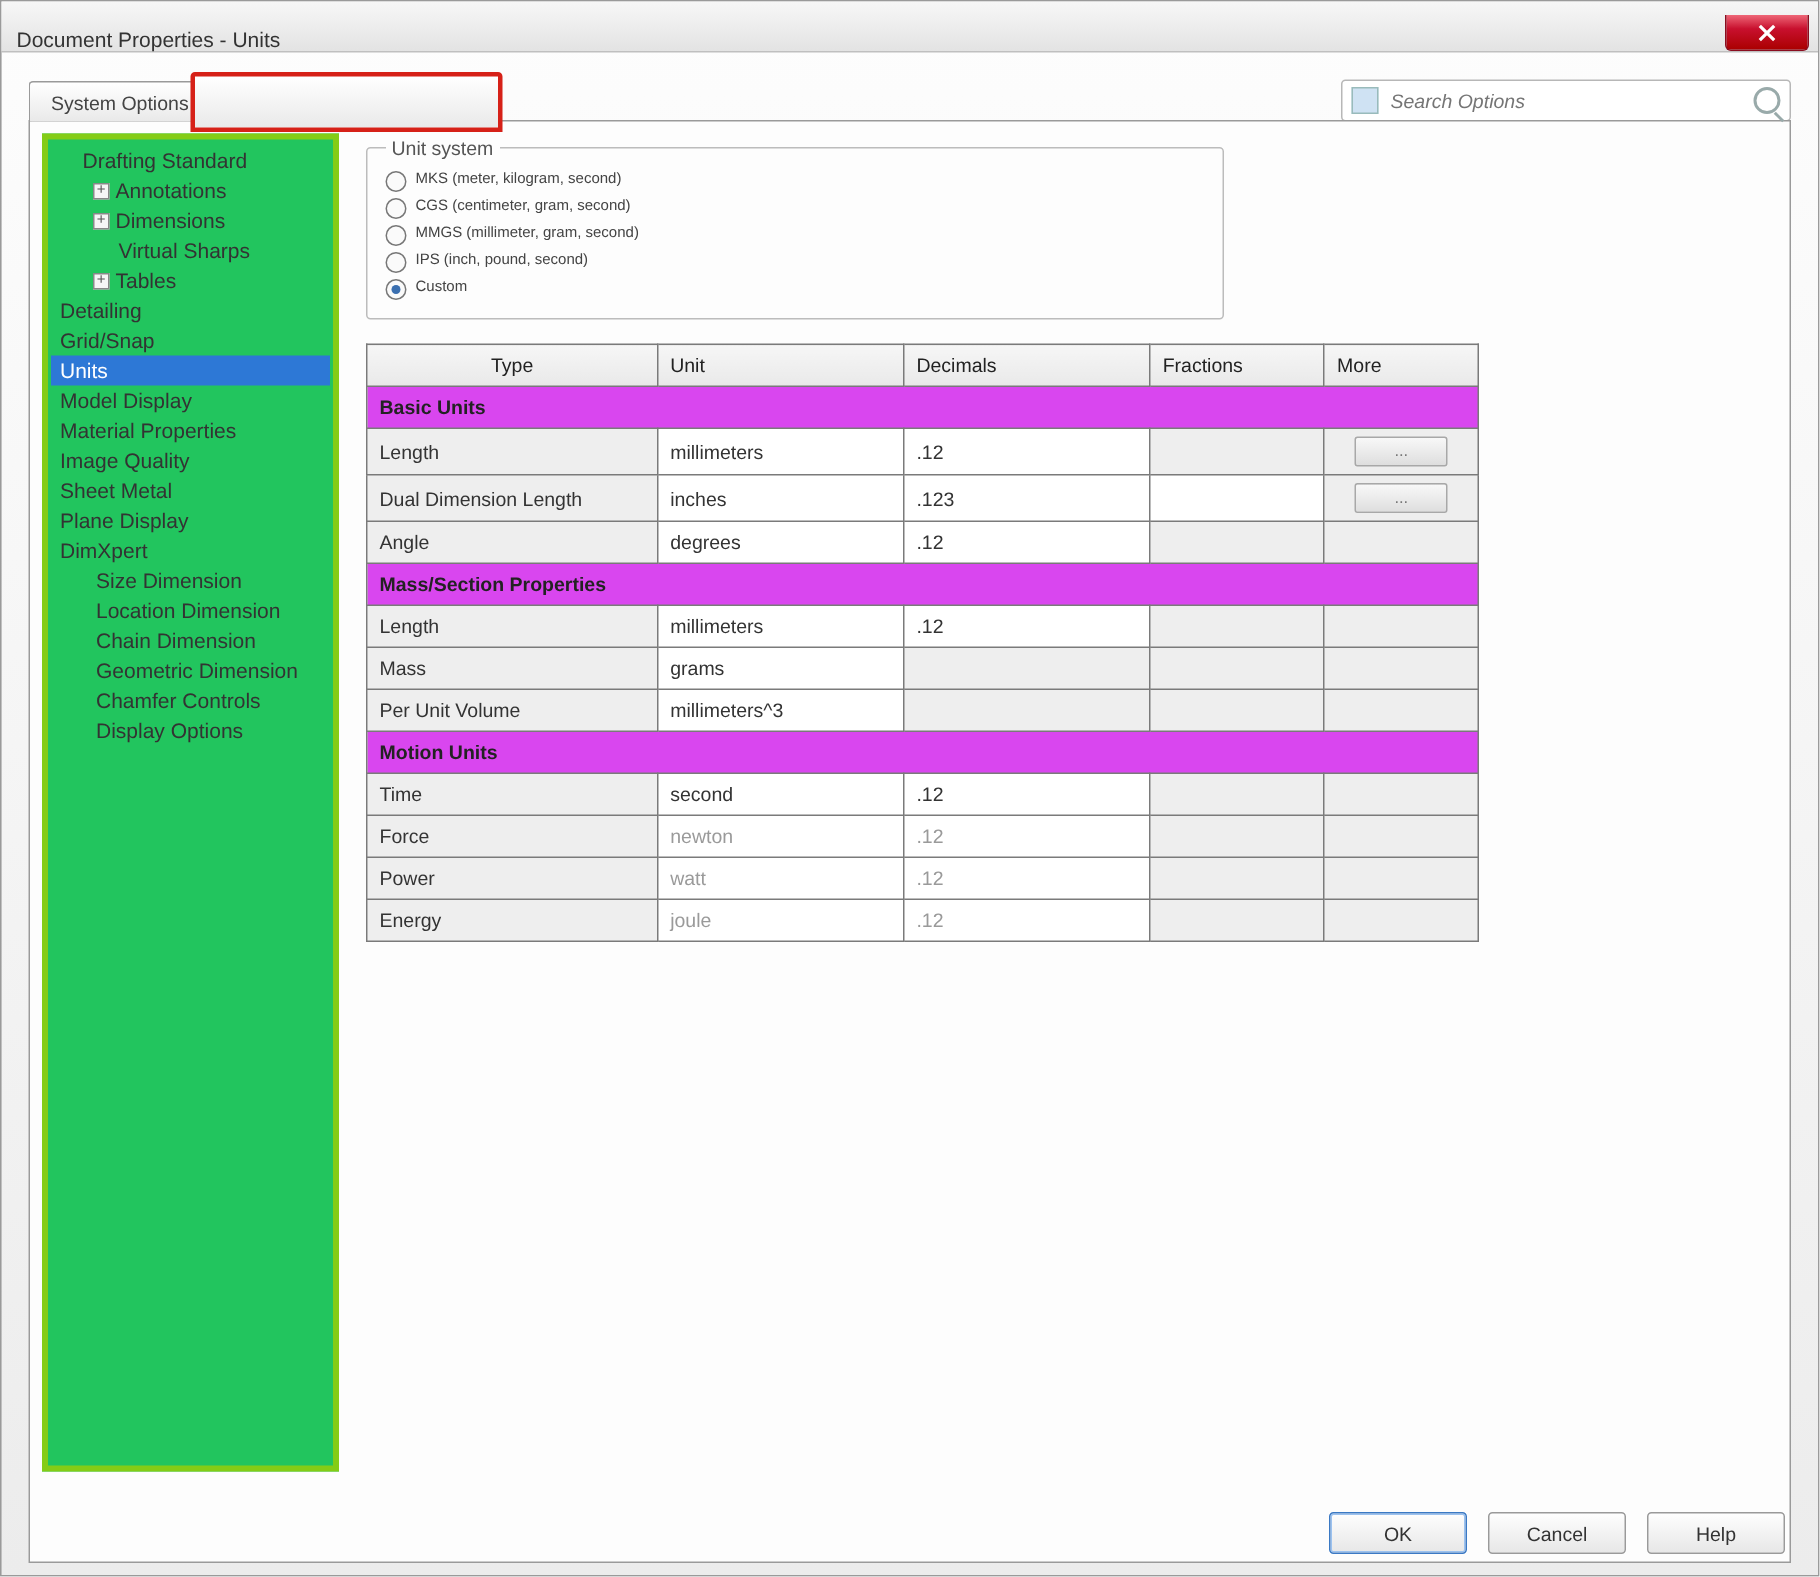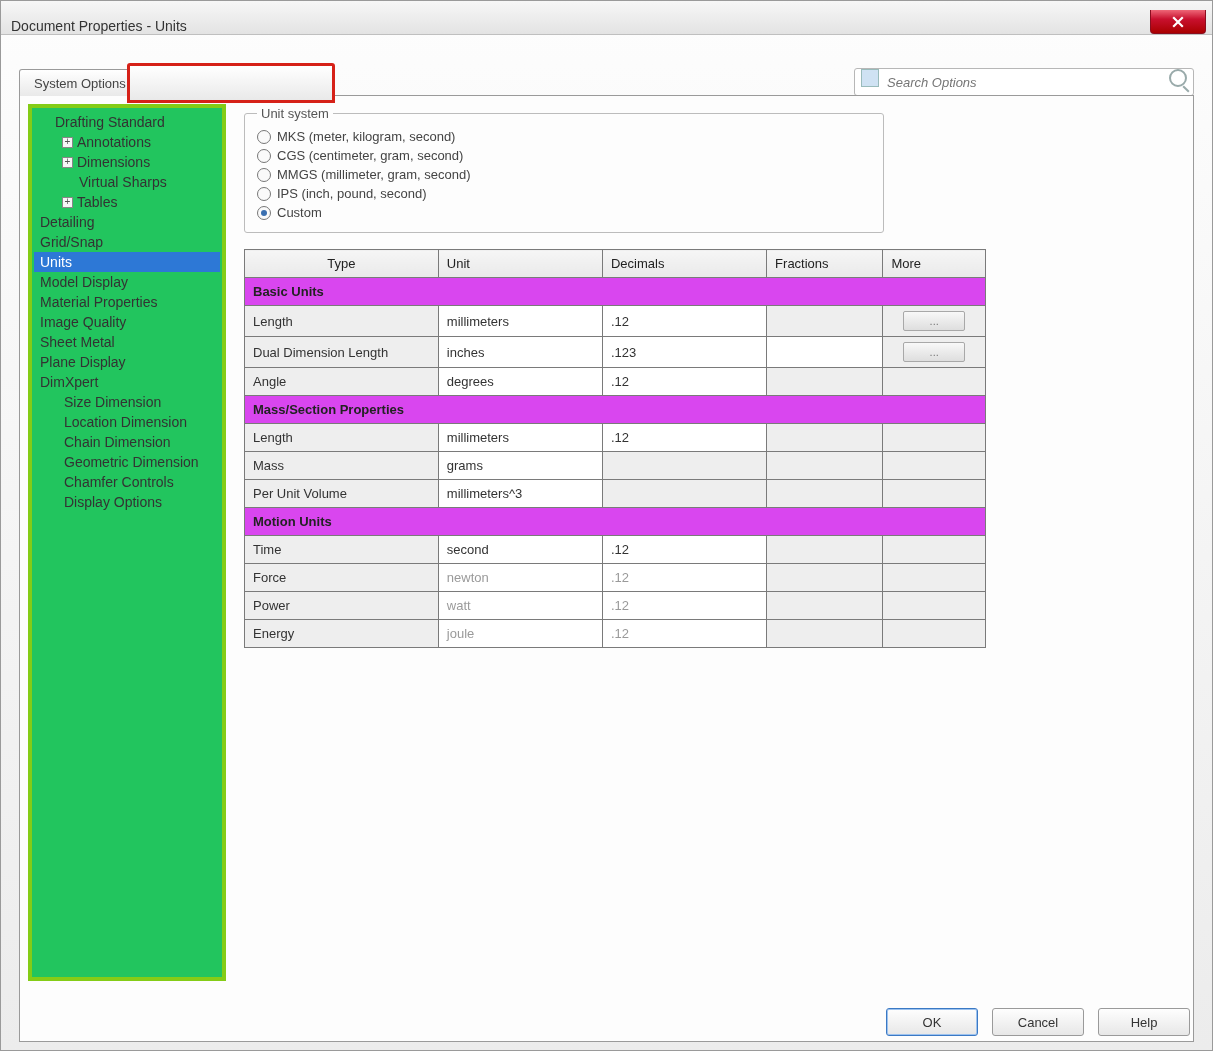--- a/index.html
+++ b/index.html
@@ -79,29 +79,29 @@
     border:3px solid #d62118;
     pointer-events:none;
     top:-6px;
     left:108px;
     width:208px;
     height:40px;
     z-index:5;
   }
   .search {
     display:flex;
+    align-items:center;
     border:1px solid #b7b7b7;
     background:#fff;
     border-radius:3px;
-    width:340px;
+    width:300px;
     height:28px;
     padding:0 6px;
     gap:6px;
     color:#8b8b8b;
-    margin-top:15px;
   }
   .search .sico { width:18px;height:18px;background:#cfe2f3;border:1px solid #9bb; }
   .search input {
     flex:1;border:none;outline:none;font-size:13px;color:#666;font-style:italic;background:transparent;
   }
   .search .mag {
     width:18px;height:18px;border:2px solid #9aa;border-radius:50%;
     position:relative;
   }
   .search .mag:after{
@@ -146,25 +146,25 @@
   
   .content {
     flex:1;
     padding:10px 18px 10px 0;
   }
   fieldset.units {
     border:1px solid #bcbcbc;
     border-radius:3px;
     padding:6px 12px 10px 12px;
     margin:0 0 16px 0;
-    width:640px;
+    width:572px;
   }
   fieldset.units legend { color:#555;font-size:13px;padding:0 4px; }
   .radio-row {
-    display:flex;align-items:center;gap:6px;padding:2px 0;color:#444;font-size:13px;
+    display:flex;align-items:flex-start;gap:6px;padding:2px 0;color:#444;font-size:10px;
   }
   .radio {
     width:14px;height:14px;border:1px solid #777;border-radius:50%;background:#fafafa;display:inline-flex;align-items:center;justify-content:center;
   }
   .radio.checked:after{
     content:"";width:6px;height:6px;background:#3a6fb0;border-radius:50%;
   }
   
   table.units-table {
     border-collapse:collapse;

